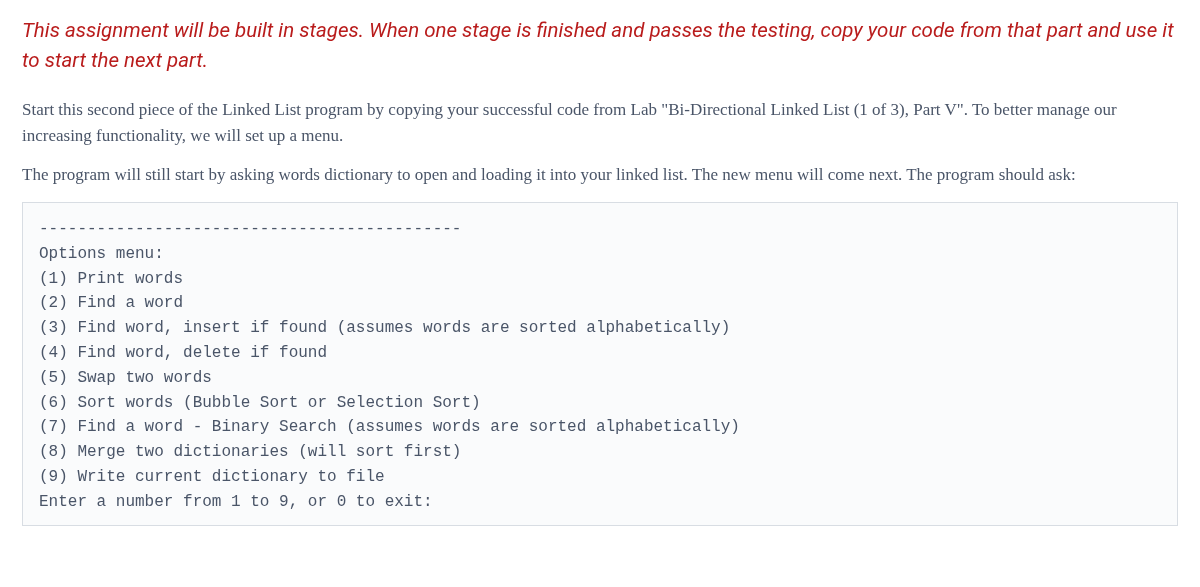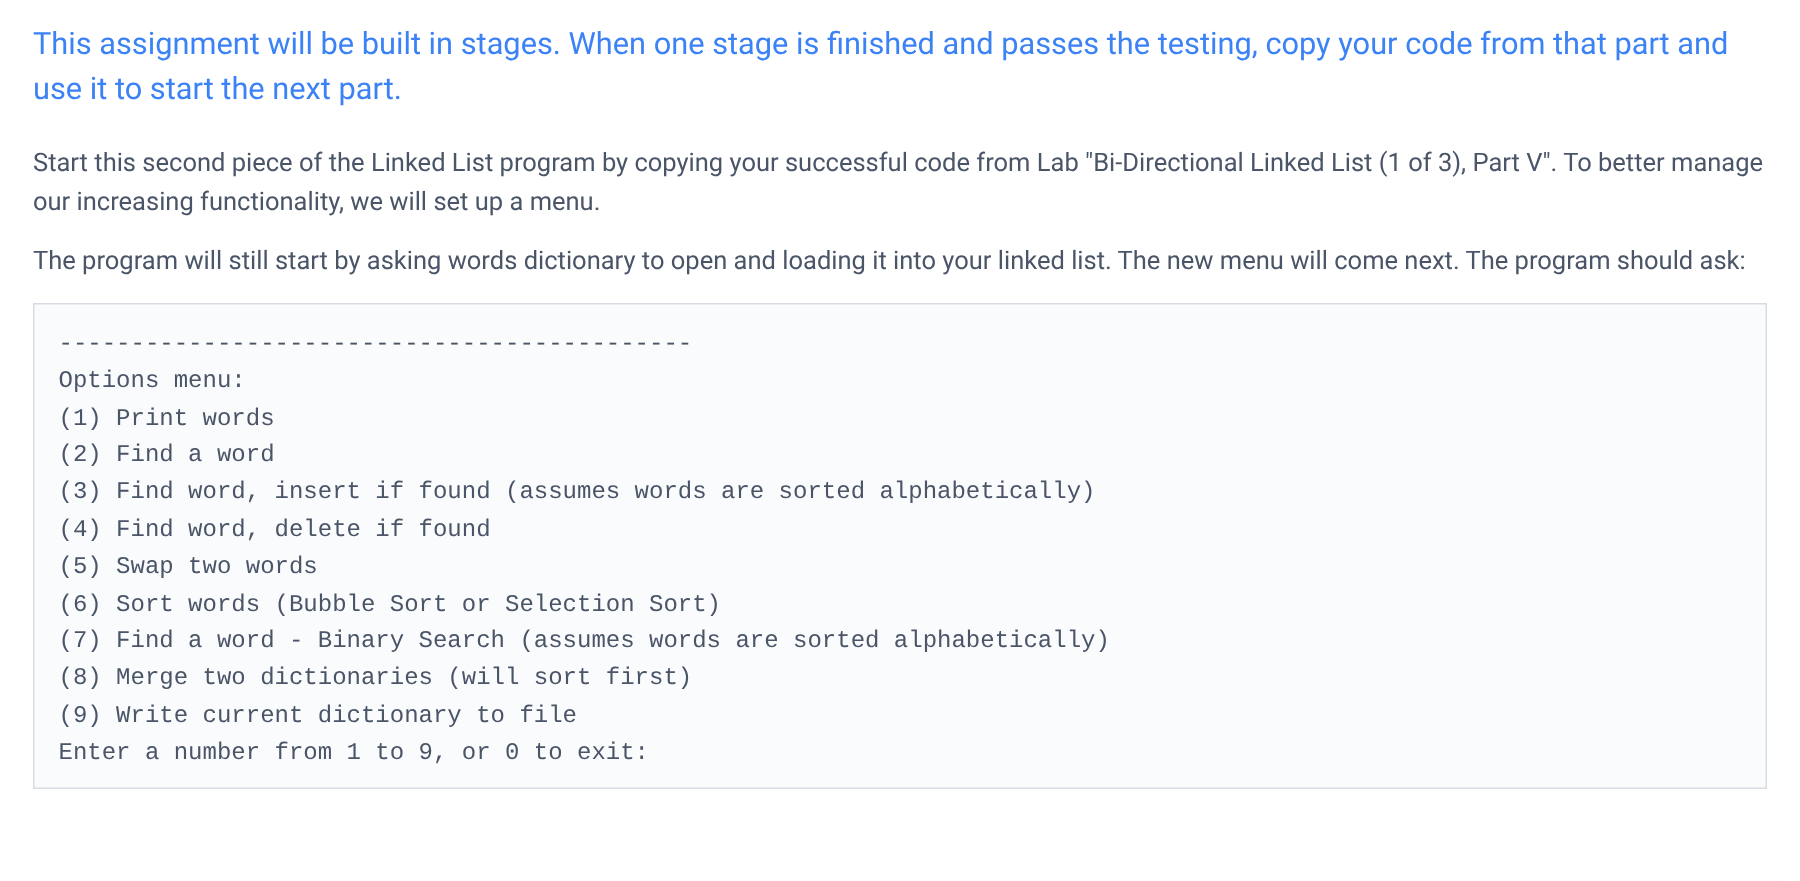--- a/index.html
+++ b/index.html
@@ -7,30 +7,32 @@
       padding: 16px 22px;
       font-family: -apple-system, BlinkMacSystemFont, "Segoe UI", Roboto, "Helvetica Neue", Arial, sans-serif;
       color: #4a5568;
       background: #ffffff;
       font-size: 17px;
       line-height: 1.5;
       width: 1200px;
       box-sizing: border-box;
     }
     .intro-italic {
+      font-style: italic;
       font-size: 20.5px;
-      color: #3b82f6;
+      color: #b91c1c;
       margin: 0 0 22px 0;
       line-height: 1.45;
     }
     .para {
       margin: 0 0 14px 0;
       color: #4a5568;
       font-size: 17px;
       line-height: 1.5;
+      font-family: Liberation Serif, serif;
     }
     .code-block {
       border: 1px solid #d8dde3;
       background: #fafbfc;
       padding: 14px 16px 10px 16px;
       margin-top: 10px;
       font-family: "Courier New", Courier, monospace;
       font-size: 16px;
       color: #4a5568;
       white-space: pre;

